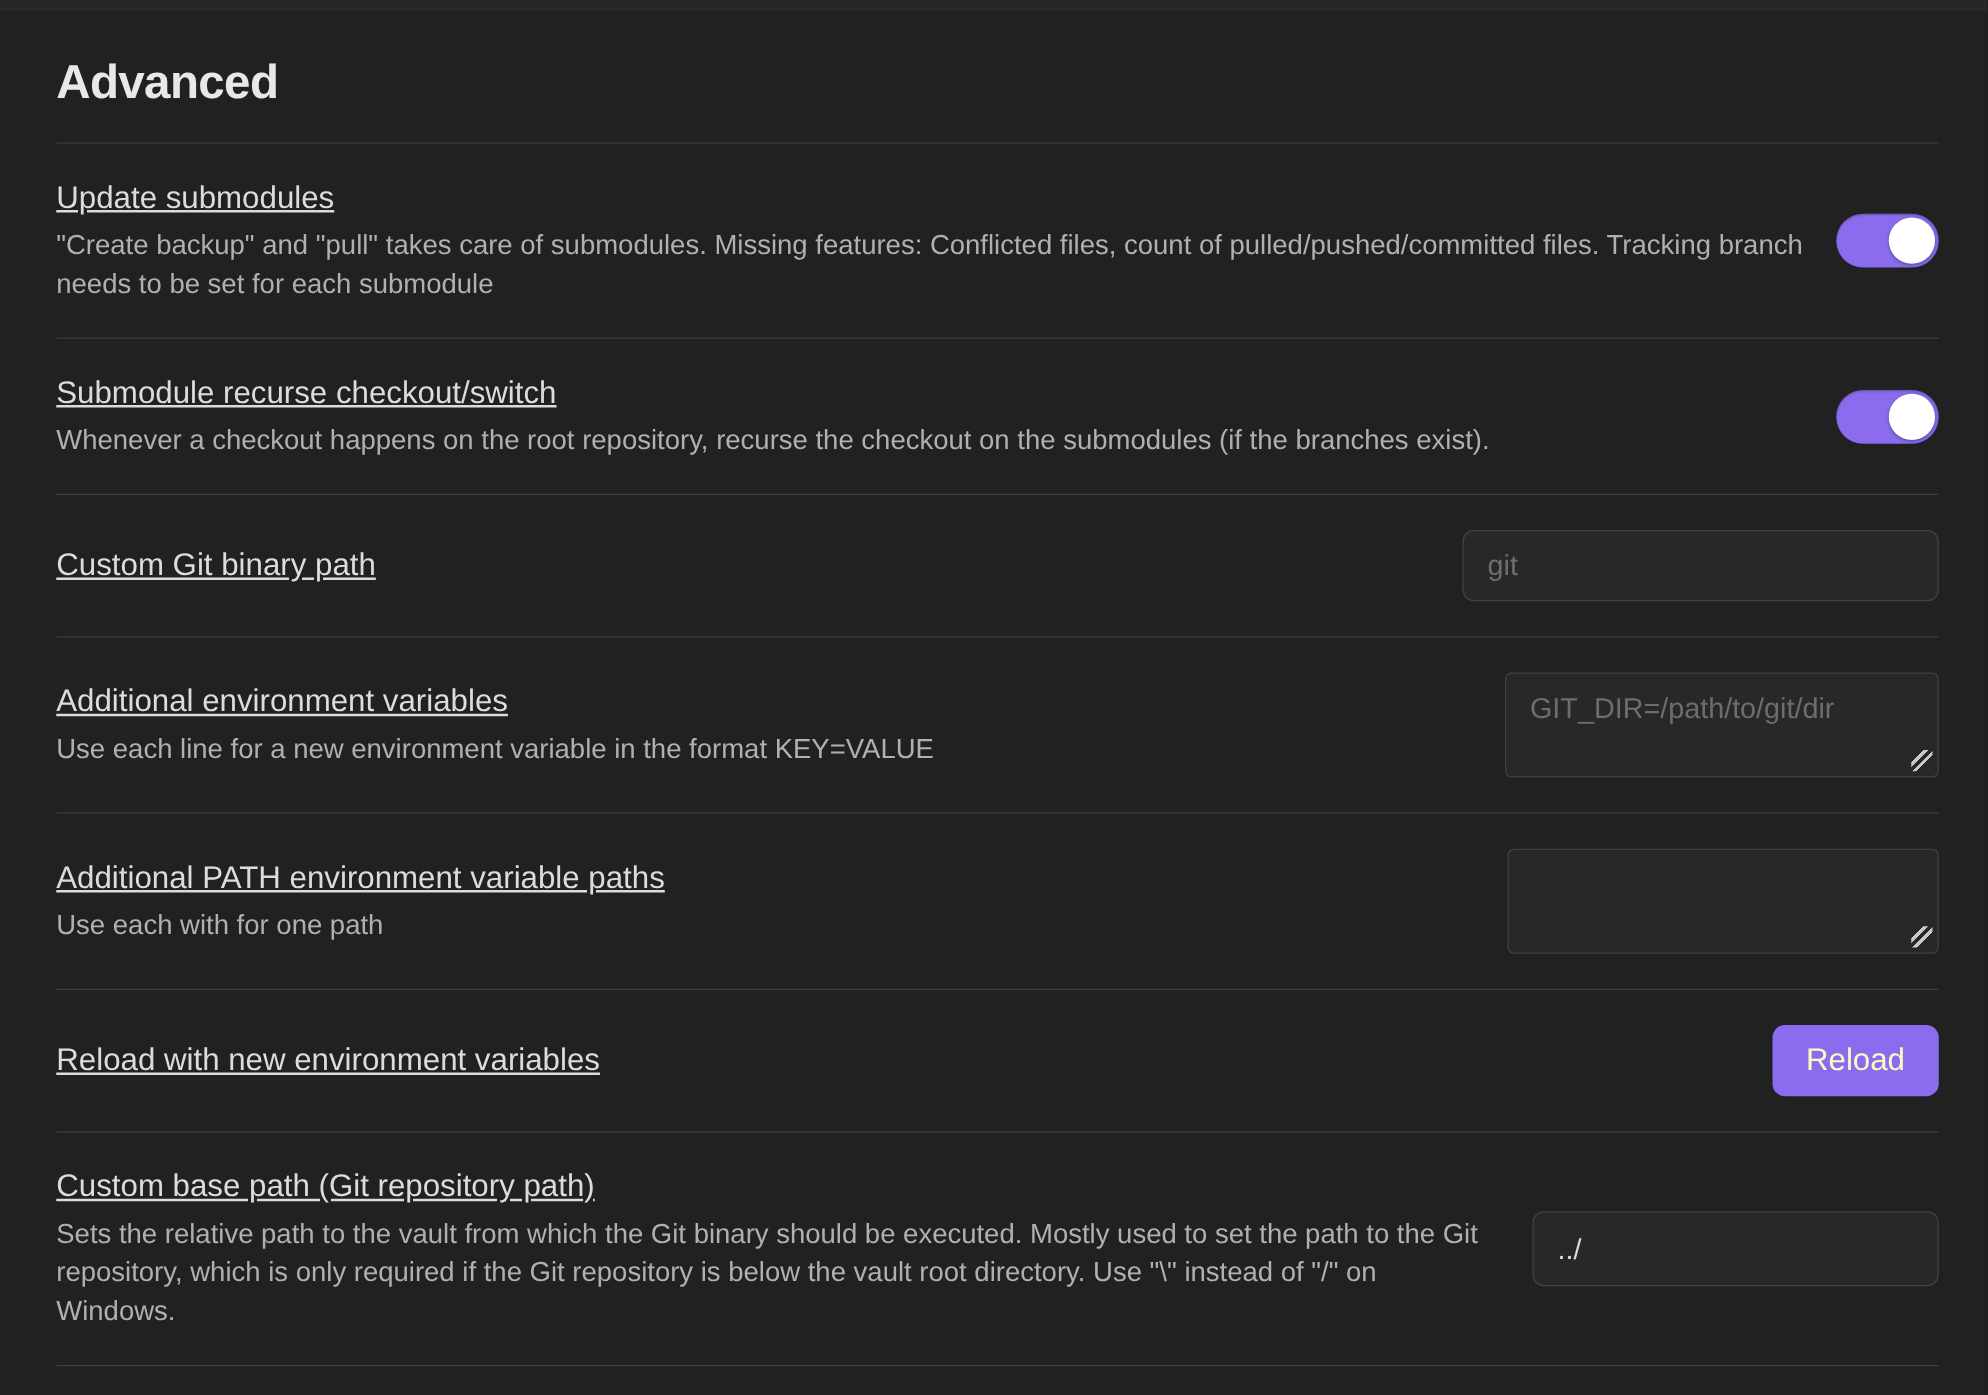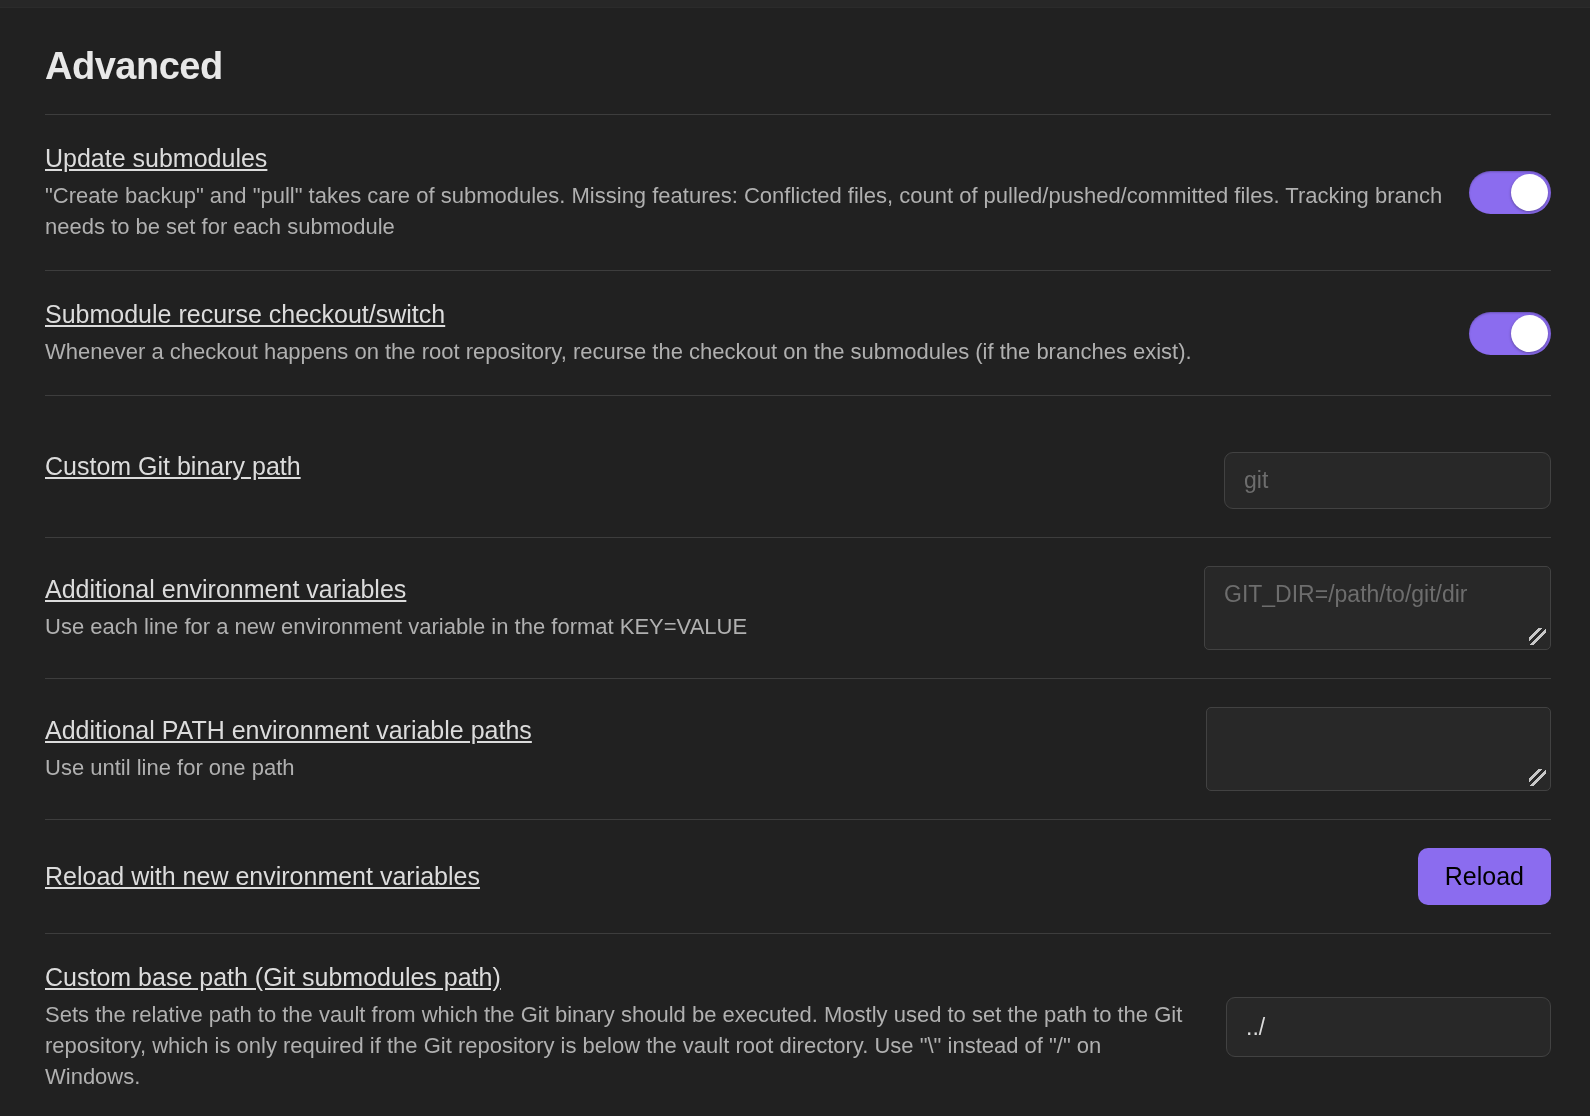--- a/index.html
+++ b/index.html
@@ -103,21 +103,21 @@
     border:1px solid var(--input-border);
     border-radius:9px;
     height:57px;
     padding:0 19px;
     font-size:23px;
     font-family:"Liberation Sans", sans-serif;
     color:var(--text-normal);
     outline:none;
   }
   .text-input::placeholder{color:var(--text-faint);}
-  .input-git{width:327px;margin-top:28px;}
+  .input-git{width:381px;}
   .input-basepath{width:325px;height:60px;}
   
   .textarea-wrap{position:relative;}
   textarea.text-area{
     display:block;
     background:var(--bg-input);
     border:1px solid var(--input-border);
     border-radius:5px;
     padding:14px 19px;
     font-size:23px;
@@ -139,21 +139,21 @@
       transparent 0 7px,
       #c8c8c8 7px 9.5px,
       transparent 9.5px 12.5px,
       #c8c8c8 12.5px 15px,
       transparent 15px);
     cursor:nwse-resize;
   }
   
   .mod-cta{
     background:var(--accent);
-    color:#000000;
+    color:#fef9c3;
     border:none;
     border-radius:10px;
     height:57px;
     padding:0 27px;
     font-size:25px;
     font-family:"Liberation Sans", sans-serif;
     cursor:pointer;
     margin-left:23px;
   }
 </style>
@@ -209,42 +209,42 @@
       <div class="textarea-wrap">
         <textarea class="text-area textarea-env" placeholder="GIT_DIR=/path/to/git/dir" style=""></textarea>
         <span class="resize-grip"></span>
       </div>
     </div>
   </div>
 
   <div class="setting-item">
     <div class="setting-item-info">
       <div class="setting-item-name">Additional PATH environment variable paths</div>
-      <div class="setting-item-description">Use until line for one path</div>
+      <div class="setting-item-description">Use each with for one path</div>
     </div>
     <div class="setting-item-control">
       <div class="textarea-wrap">
         <textarea class="text-area textarea-path" placeholder="" style=""></textarea>
         <span class="resize-grip"></span>
       </div>
     </div>
   </div>
 
   <div class="setting-item">
     <div class="setting-item-info">
       <div class="setting-item-name">Reload with new environment variables</div>
     </div>
     <div class="setting-item-control">
       <button class="mod-cta">Reload</button>
     </div>
   </div>
 
   <div class="setting-item">
     <div class="setting-item-info">
-      <div class="setting-item-name">Custom base path (Git submodules path)</div>
+      <div class="setting-item-name">Custom base path (Git repository path)</div>
       <div class="setting-item-description">Sets the relative path to the vault from which the Git binary should be executed. Mostly used to set the path to the Git repository, which is only required if the Git repository is below the vault root directory. Use "\" instead of "/" on Windows.</div>
     </div>
     <div class="setting-item-control">
       <input type="text" class="text-input input-basepath" value="../" style="">
     </div>
   </div>
 
 </div>
 
 </body></html>

